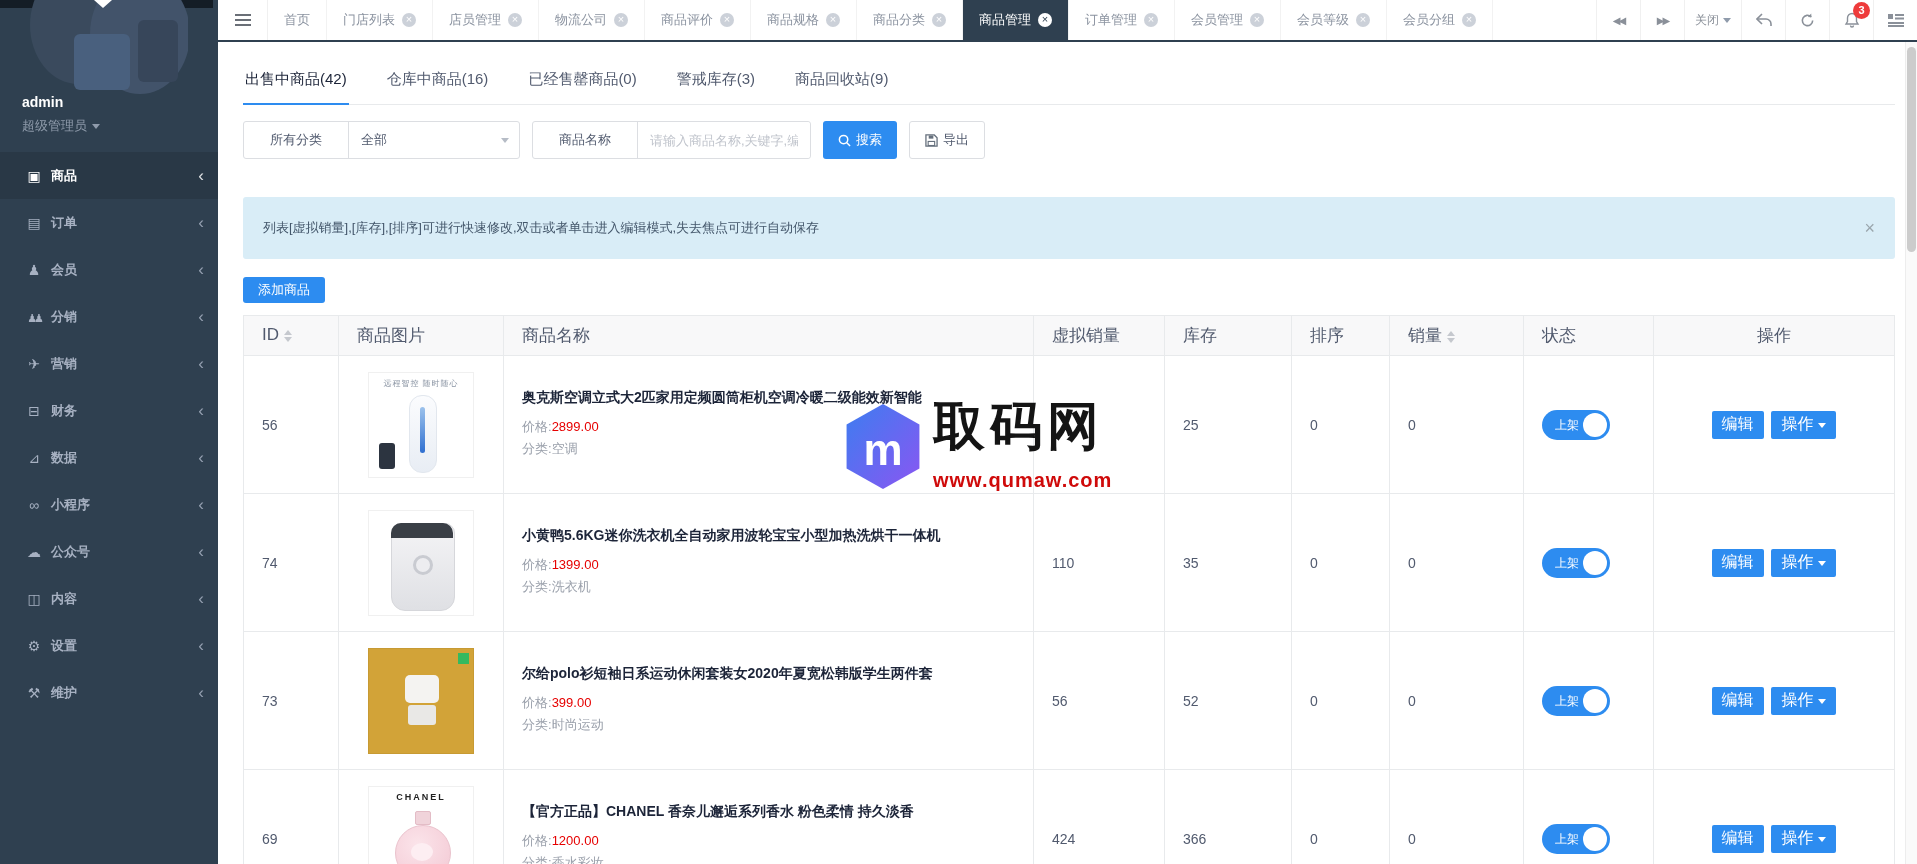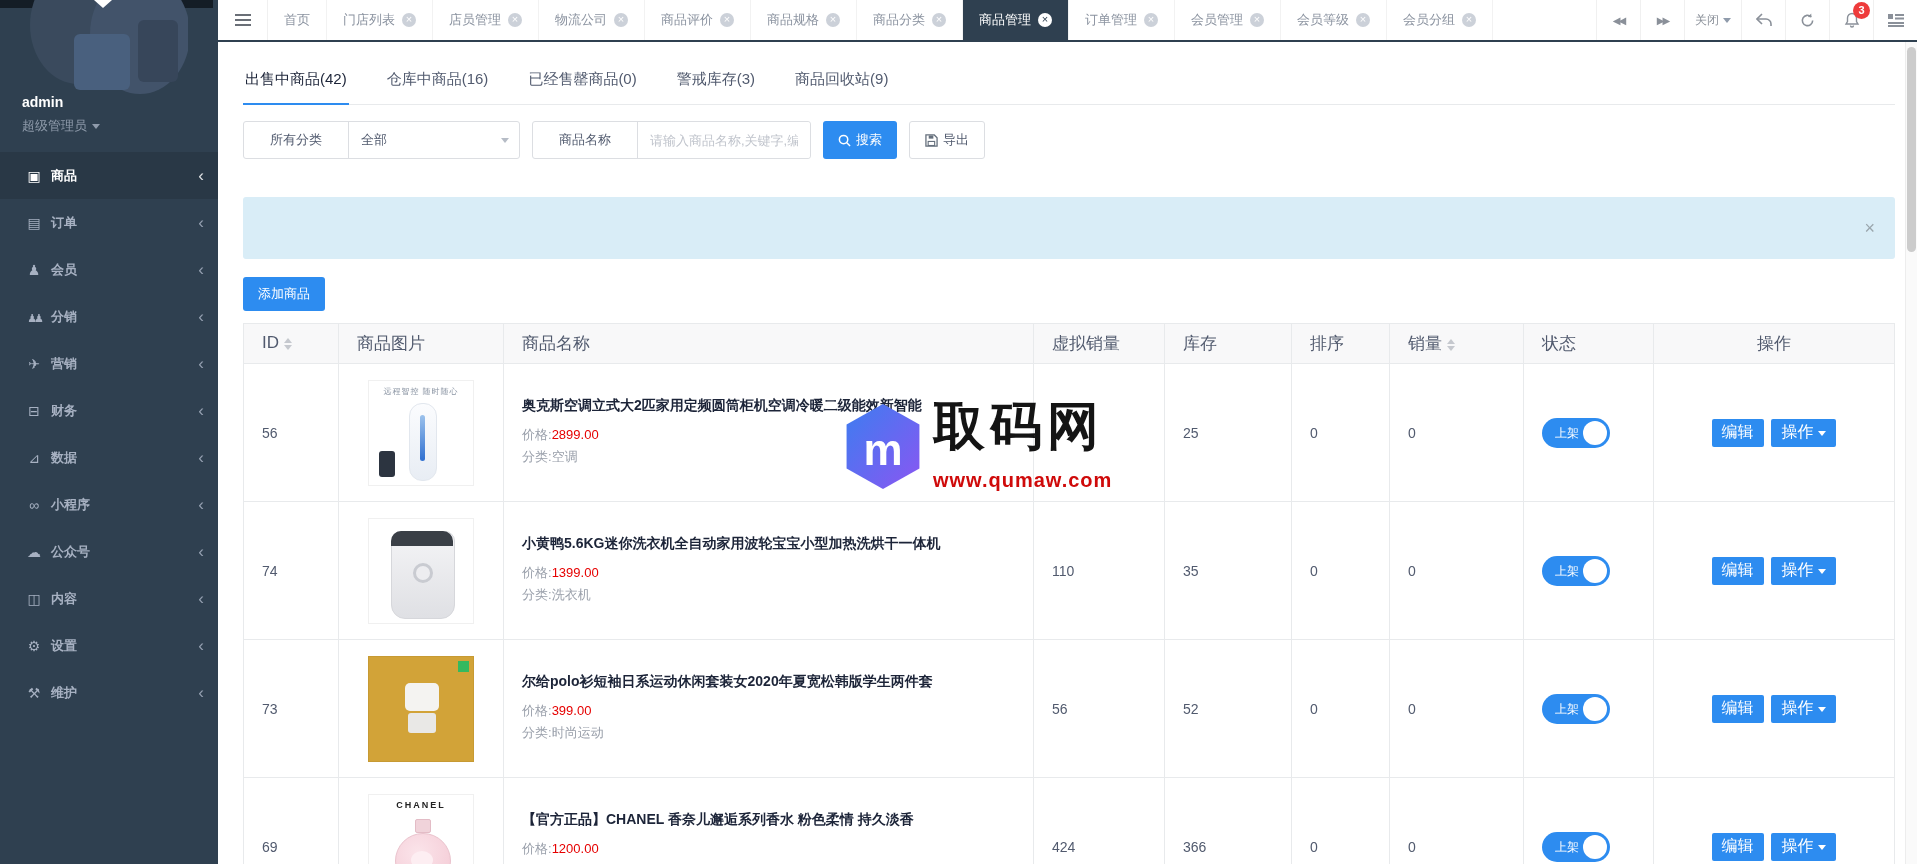--- a/index.html
+++ b/index.html
@@ -72,21 +72,21 @@
   .iinput::placeholder{color:#c0c4cc}
   .btn{height:38px;border:none;border-radius:3px;font-size:13px;cursor:pointer;display:inline-flex;align-items:center;gap:5px;padding:12px 15px;background:#fff}
   .btn-primary{background:#2d8cf0;color:#fff}
   .btn-default{border:1px solid #dcdee2;color:#515a6e}
   .ic{display:inline-block;vertical-align:middle}
 
   .alert{margin-top:38px;background:#d9edf7;border-radius:3px;height:62px;display:flex;align-items:center;padding:0 20px;font-size:13px;color:#44576b}
   .alert-close{margin-left:auto;color:#9aa6ad;font-size:18px;cursor:pointer;line-height:1}
 
   .actionrow{margin-top:18px;display:flex;gap:10px}
-  .actionrow .btn{height:34px}
+  .actionrow .btn{height:26px}
 
   table.gtable{margin-top:12px;width:100%;border-collapse:collapse;table-layout:fixed}
   .gtable th,.gtable td{border:1px solid #e8eaec}
   .gtable thead th{background:#f8f8f9;height:40px;font-size:17px;color:#515a6e;font-weight:normal;text-align:left;padding:0 0 0 18px}
   .gtable thead th.center{text-align:center;padding:0}
   .gtable tbody td{height:138px;padding:0 8px 0 18px;font-size:14px;color:#515a6e;vertical-align:middle;background:#fff}
   .gtable td.c-img{padding:0;text-align:center}
   .gtable td.c-center{text-align:center;padding:0}
   .sort{display:inline-flex;flex-direction:column;margin-left:5px;vertical-align:middle;cursor:pointer}
   .sort .up{border:4px solid transparent;border-bottom:5px solid #c5c8ce;margin-bottom:2px}
@@ -341,20 +341,21 @@
           <svg class="ic" width="13" height="13" viewBox="0 0 14 14">
               <path d="M1 1 h9 l3 3 v9 H1 Z" fill="none" stroke="#66707d" stroke-width="1.4"></path>
               <rect x="4" y="1.6" width="5" height="3.4" fill="#66707d"></rect>
               <rect x="3.4" y="8" width="7" height="4.4" fill="none" stroke="#66707d" stroke-width="1.2"></rect>
             </svg>
           <span>导出</span>
         </button>
       </div>
 
       <div class="alert">
+        <span>列表[虚拟销量],[库存],[排序]可进行快速修改,双击或者单击进入编辑模式,失去焦点可进行自动保存</span>
         <span class="alert-close">×</span>
       </div>
 
       <div class="actionrow">
         <button class="btn btn-primary">添加商品</button>
       </div>
 
       <table class="gtable">
         <colgroup>
           <col style="width:95px">

